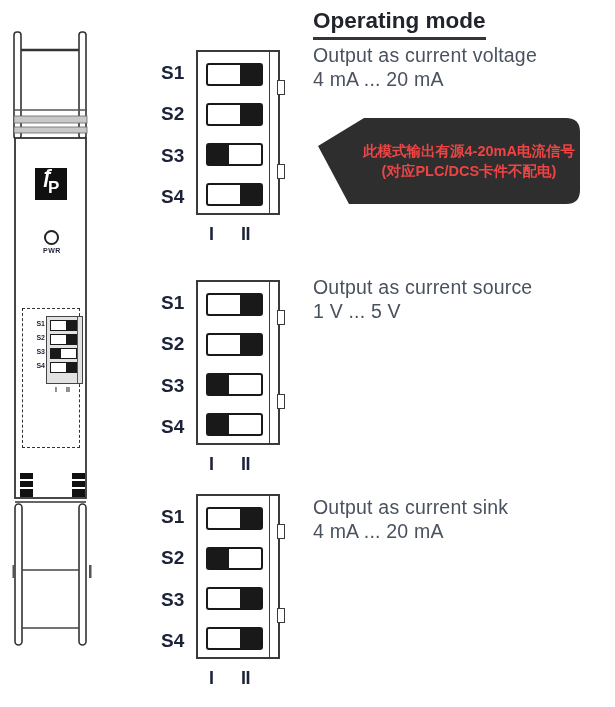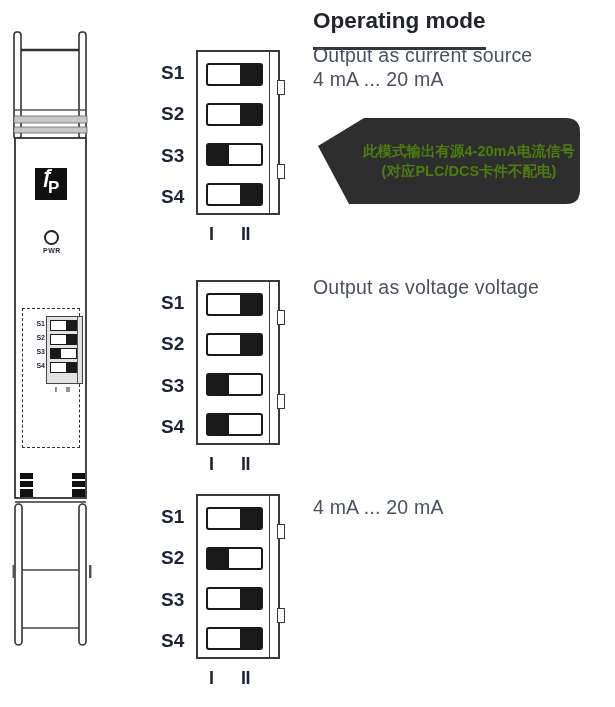--- a/index.html
+++ b/index.html
@@ -41,28 +41,28 @@
   .knob { position:absolute; top:0; bottom:0; background:#191919; }
   .dip-switch .knob { width:21px; }
   .pos-I  > .knob { left:0; }
   .pos-II > .knob { right:0; }
   .dip-markers { margin-left:35px; width:84px; margin-top:9px; position:relative; height:22px; }
   .marker { position:absolute; font-size:18px; font-weight:bold; color:#1c2238; letter-spacing:-0.5px; }
   .m1 { left:13px; } .m2 { left:45px; }
 
   
   .heading { position:absolute; left:313px; top:8px; font-size:22.5px; font-weight:bold;
-             color:#22242c; padding-bottom:13px; border-bottom:3px solid #33353d; }
+             color:#22242c; padding-bottom:3px; border-bottom:3px solid #33353d; }
   .mode-title { position:absolute; left:313px; font-size:19.5px; color:#4a525f; line-height:23.5px; letter-spacing:0.2px; }
   .callout { position:absolute; left:316px; width:268px; height:90px; }
   .callout svg { position:absolute; left:0; top:0; }
   .callout path { fill:#2e2e2e; }
   .callout-text { position:absolute; left:46px; right:8px; top:4px; bottom:4px;
                   display:flex; align-items:center; justify-content:center; text-align:center;
-                  color:#4d7c0f; font-size:14.5px; font-weight:bold; line-height:20px; }
+                  color:#ef4444; font-size:14.5px; font-weight:bold; line-height:20px; }
 </style>
 </head>
 <body>
 
 <div id="app">
 
   <svg class="device-svg" viewBox="0 0 88 622">
 
     <rect x="6" y="4" width="7" height="107" rx="3" fill="#fff" stroke="#333" stroke-width="1.6"></rect>
     <rect x="71" y="4" width="7" height="107" rx="3" fill="#fff" stroke="#333" stroke-width="1.6"></rect>
@@ -212,31 +212,33 @@
     </div>
     <div class="dip-markers">
       <span class="marker m1">I</span>
       <span class="marker m2">II</span>
     </div>
   </div>
 
   <div class="heading">Operating mode</div>
 
   <div class="mode-title" style="top:44px">
-    <div>Output as current source</div>
+    <div>Output as current voltage</div>
     <div>4 mA ... 20 mA</div>
   </div>
   <div class="callout" style="top:116px">
     <svg width="268" height="90" viewBox="0 0 268 90">
       <path d="M 2 30 L 48 2 H 250 Q 264 2 264 16 V 74 Q 264 88 250 88 H 33 Z"></path>
     </svg>
     <div class="callout-text">此模式输出有源4-20mA电流信号(对应PLC/DCS卡件不配电)</div>
   </div>
 
   <div class="mode-title" style="top:276px">
-    <div>Output as voltage voltage</div>
+    <div>Output as current source</div>
+    <div>1 V ... 5 V</div>
   </div>
 
   <div class="mode-title" style="top:496px">
+    <div>Output as current sink</div>
     <div>4 mA ... 20 mA</div>
   </div>
 
 </div>
 
 </body></html>

